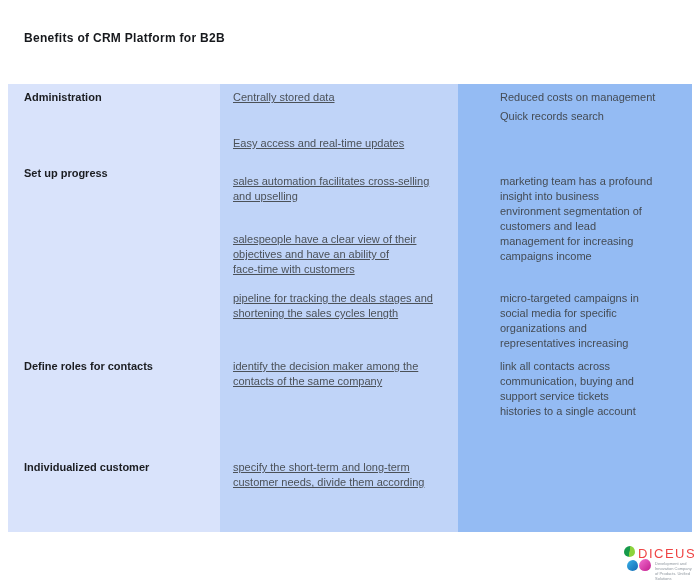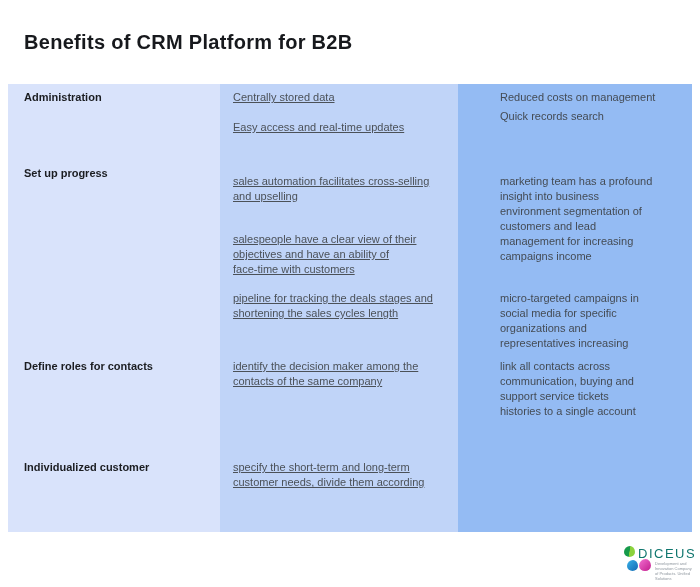--- a/index.html
+++ b/index.html
@@ -5,21 +5,21 @@
   html,body{margin:0;padding:0;}
   body{
     width:700px;height:587px;background:#ffffff;
     font-family:"Liberation Sans", sans-serif;
     -webkit-font-smoothing:antialiased;
   }
   .canvas{position:relative;width:700px;height:587px;overflow:hidden;background:#ffffff;}
 
   .title{
     position:absolute;left:24px;top:31px;
-    font-size:20px;font-weight:700;color:#17191d;letter-spacing:.3px;
+    font-size:12px;font-weight:700;color:#17191d;letter-spacing:.3px;
   }
 
   
   .col{position:absolute;top:84px;height:448px;}
   .col-left {left:8px;  width:212px;background:#d9e3fb;}
   .col-mid  {left:220px;width:238px;background:#c0d4f8;}
   .col-right{left:458px;width:234px;background:#94bbf3;}
 
   
   .cell{
@@ -31,42 +31,42 @@
   .right{left:500px;width:182px;color:#444b54;}
 
   
   .logo{position:absolute;left:624px;top:545px;width:74px;height:32px;}
   .petal{position:absolute;width:11px;height:11px;border-radius:55% 45% 50% 50% / 55% 55% 45% 45%;}
   .petal-green{left:0;top:1px;background:linear-gradient(100deg,#169a4a 48%,#8bd23c 52%);}
   .petal-blue {left:3px;top:15px;background:linear-gradient(135deg,#36b1e8,#1569b3);}
   .petal-pink {left:15px;top:14px;width:12px;height:12px;background:linear-gradient(135deg,#f26fd0,#c21e8e);}
   .logo-word{
     position:absolute;left:14px;top:1px;
-    font-size:13px;letter-spacing:1.5px;color:#0f766e;font-weight:400;
+    font-size:13px;letter-spacing:1.5px;color:#ef4444;font-weight:400;
   }
   .tagline{
     position:absolute;left:31px;top:16px;width:42px;
     font-size:4px;line-height:5px;color:#8f979f;
   }
   .tagline span{display:block;}
 </style>
 </head>
 <body>
 
 <div class="canvas">
 
   <div class="title">Benefits of CRM Platform for B2B</div>
 
   <div class="col col-left"></div>
   <div class="col col-mid"></div>
   <div class="col col-right"></div>
 
   <div class="cell label" style="top:90px">Administration</div>
   <div class="cell mid" style="top:90px">Centrally stored data</div>
-  <div class="cell mid" style="top:120px">Easy access and real-time updates</div>
+  <div class="cell mid" style="top:136px">Easy access and real-time updates</div>
   <div class="cell right" style="top:90px">Reduced costs on management</div>
   <div class="cell right" style="top:109px">Quick records search</div>
 
   <div class="cell label" style="top:166px">Set up progress</div>
   <div class="cell mid" style="top:174px">sales automation facilitates cross-selling
 and upselling</div>
   <div class="cell mid" style="top:232px">salespeople have a clear view of their
 objectives and have an ability of
 face-time with customers</div>
   <div class="cell mid" style="top:291px">pipeline for tracking the deals stages and

